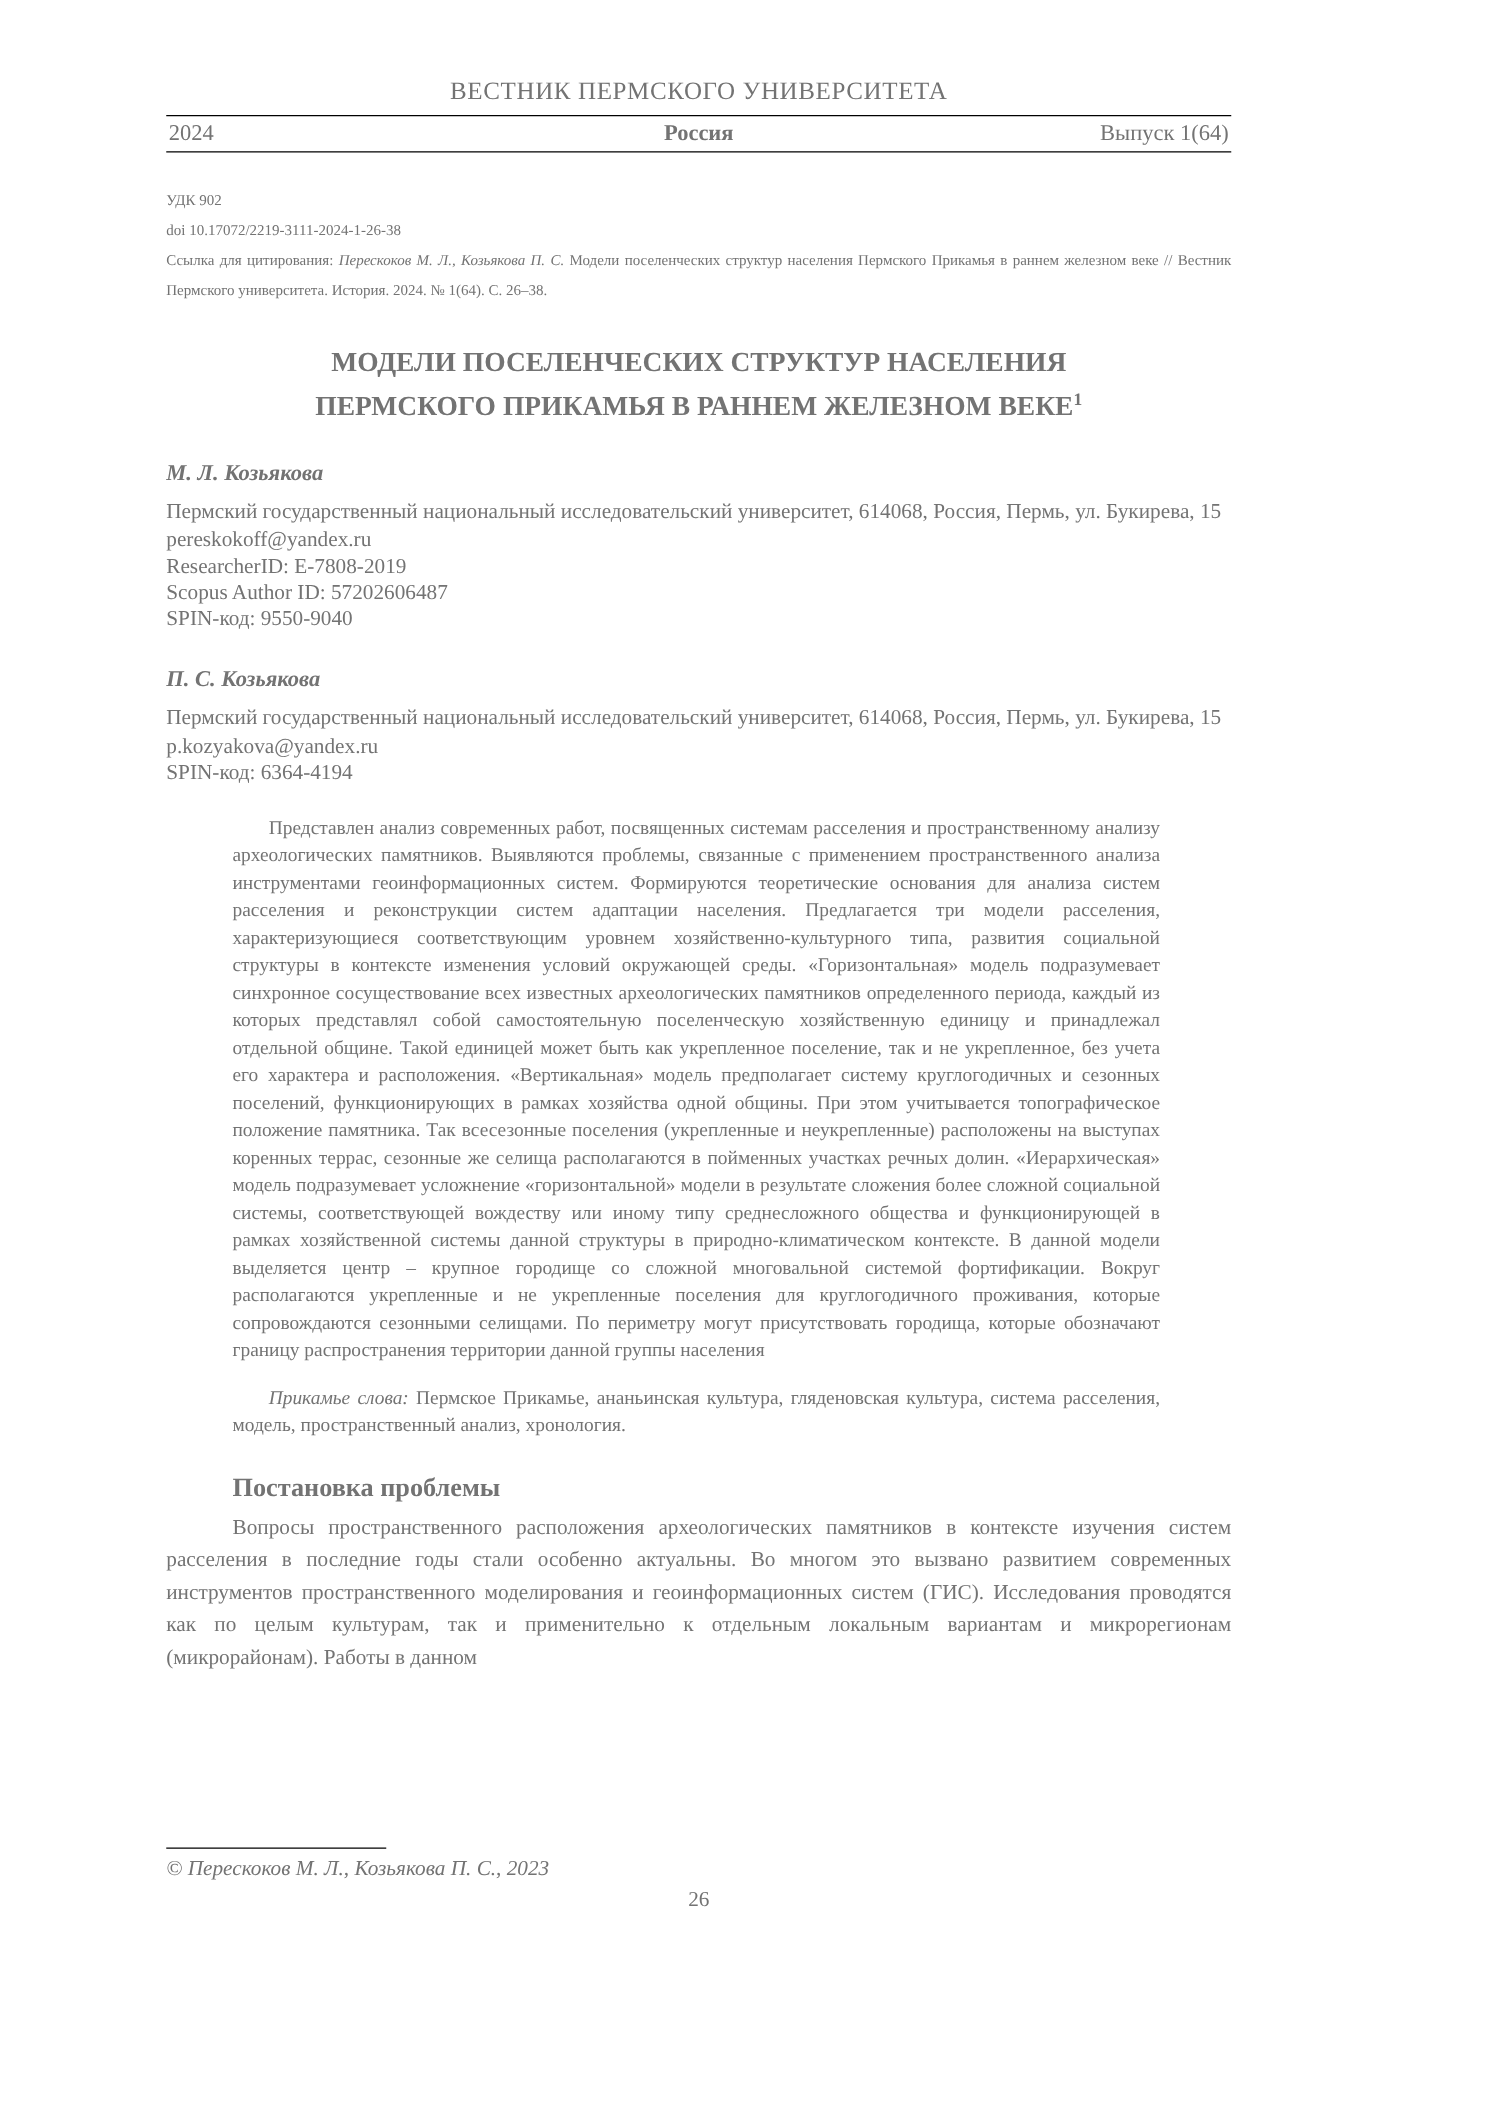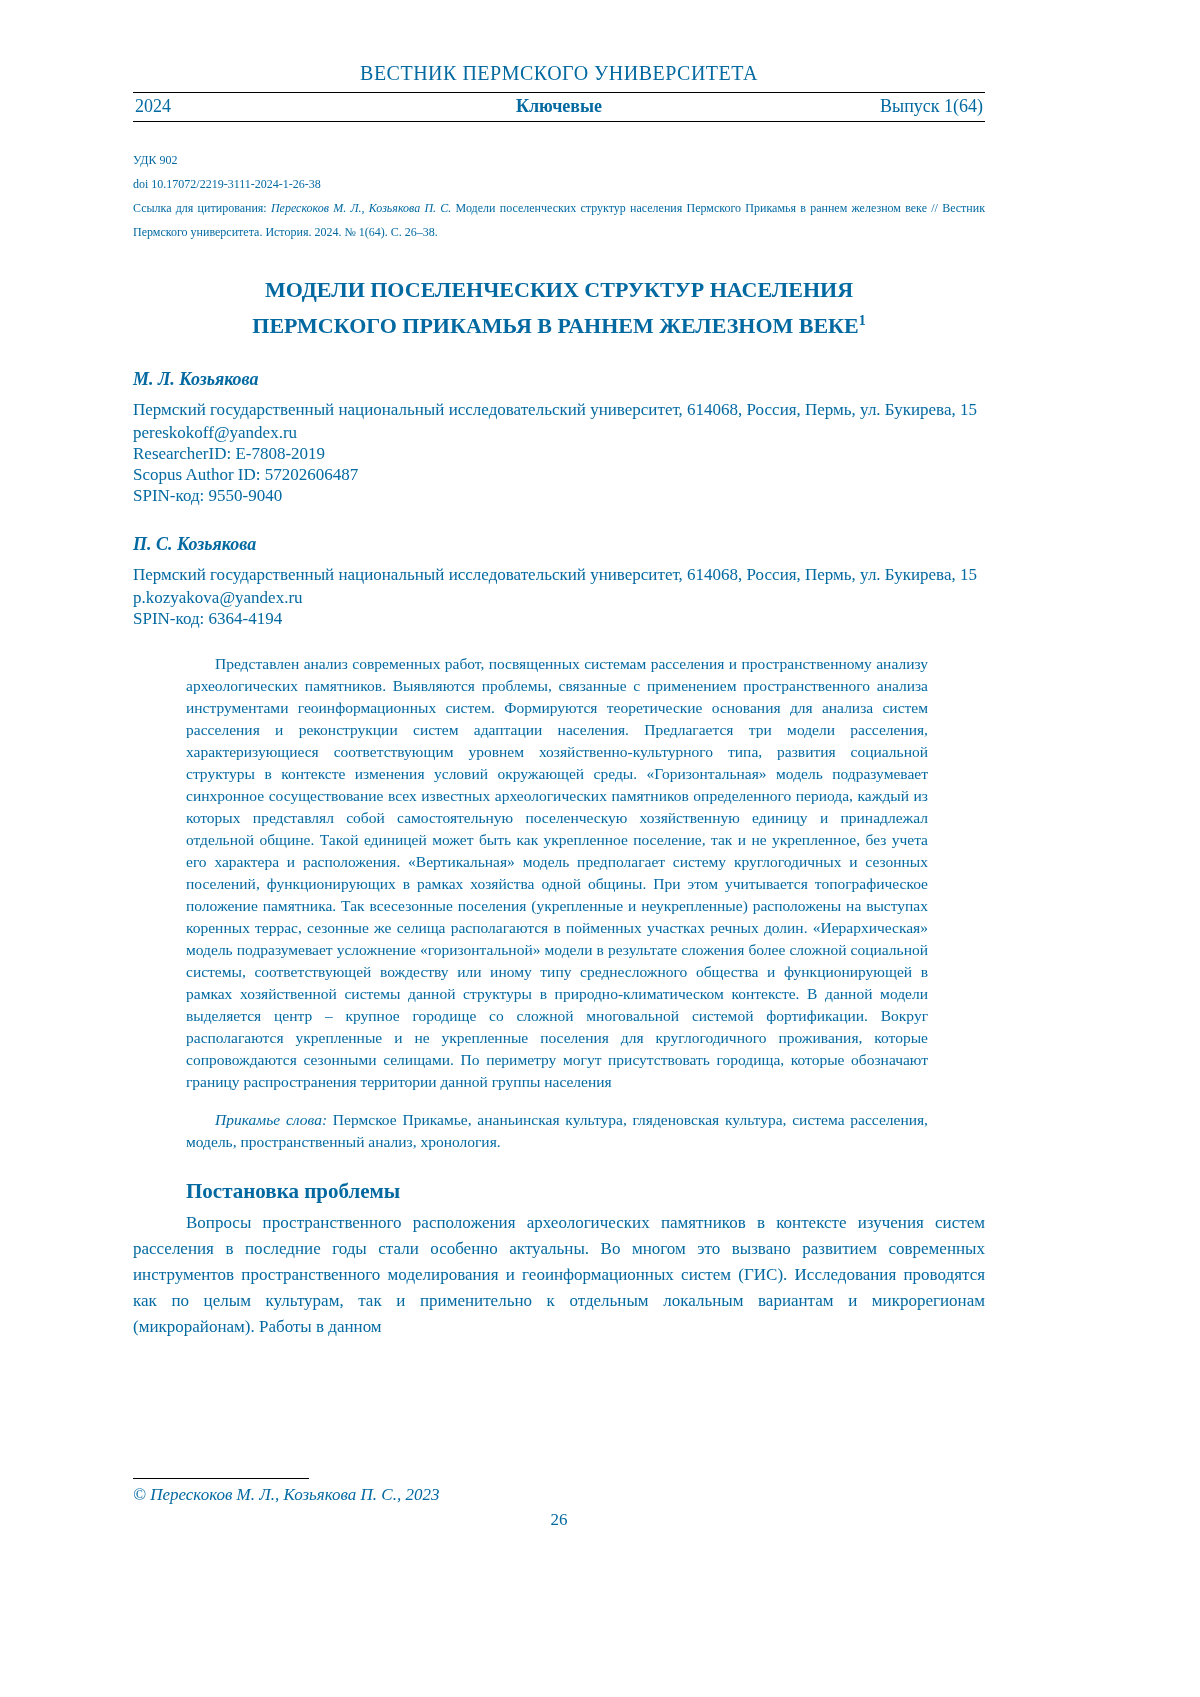--- a/index.html
+++ b/index.html
@@ -2,21 +2,21 @@
 <html lang="ru"><head>
 <meta charset="utf-8">
 <style>
   * { margin: 0; padding: 0; box-sizing: border-box; }
   html, body { background: #ffffff; }
   .page {
     position: relative;
     width: 1200px;
     height: 1697px;
     background: #ffffff;
-    color: #0369a1;
+    color: #737373;
     font-family: "Liberation Serif", "DejaVu Serif", serif;
     overflow: hidden;
   }
   .content {
     position: absolute;
     left: 133px;
     top: 0;
     width: 852px;
   }
   
@@ -137,21 +137,21 @@
 <body>
 
 <div class="page">
   <div class="content">
 
     <header>
       <div class="masthead">ВЕСТНИК ПЕРМСКОГО УНИВЕРСИТЕТА</div>
       <hr class="header-rule">
       <div class="header-row">
         <span class="left">2024</span>
-        <span class="mid">Ключевые</span>
+        <span class="mid">Россия</span>
         <span class="right">Выпуск 1(64)</span>
       </div>
       <hr class="header-rule2">
     </header>
 
     <section class="meta">
       <p>УДК 902</p>
       <p>doi 10.17072/2219-3111-2024-1-26-38</p>
       <p class="citation"><span>Ссылка для цитирования: </span><em>Перескоков М. Л., Козьякова П. С.</em><span> Модели поселенческих структур населения Пермского Прикамья в раннем железном веке // Вестник Пермского университета. История. 2024. № 1(64). С. 26–38.</span></p>
     </section>

